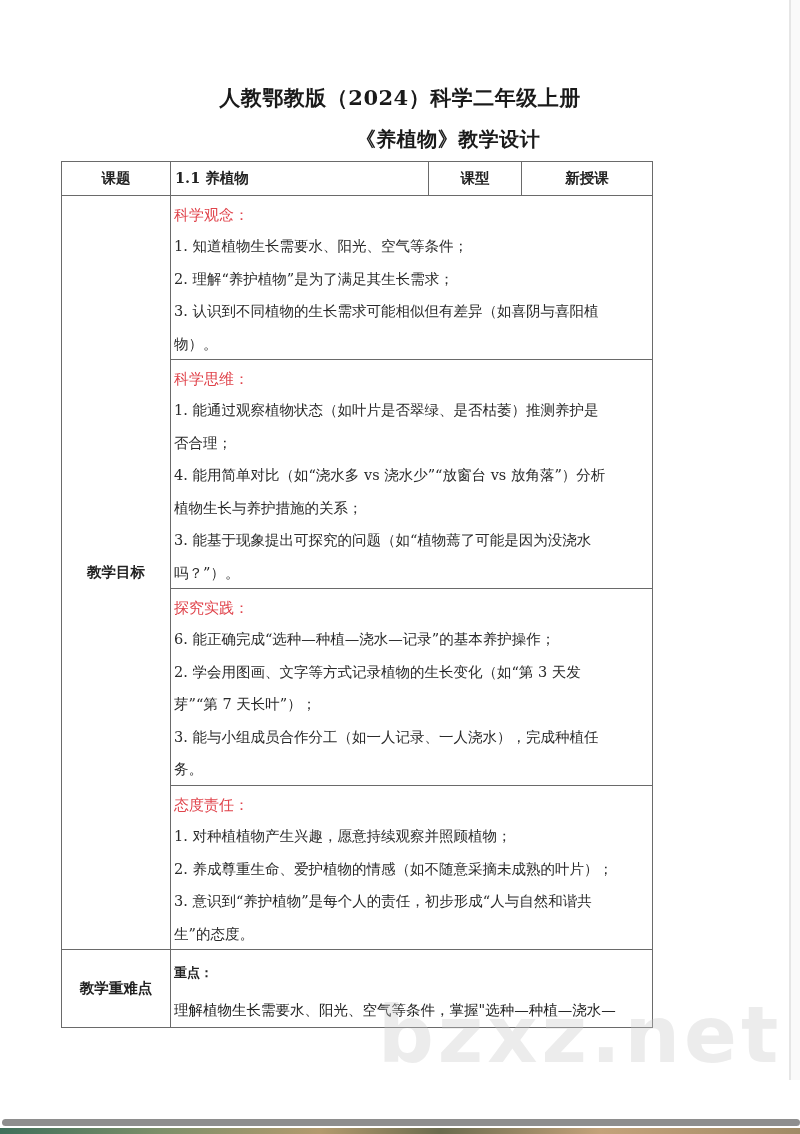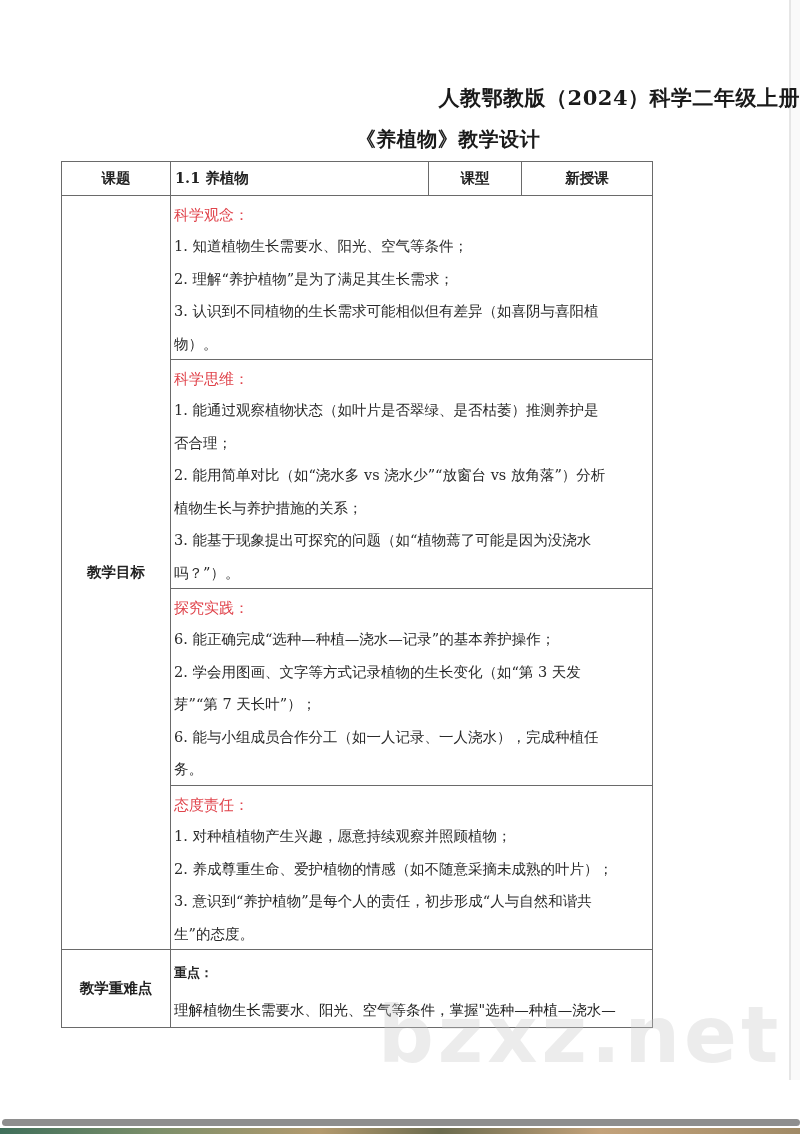--- a/index.html
+++ b/index.html
@@ -10,21 +10,21 @@
     color: #222;
   }
   .page-edge {
     position: absolute; top: 0; right: 0; width: 9px; height: 1080px;
     border-left: 2px solid #e6e6e6; background: #fafafa;
   }
   .doc-title {
     position: absolute; left: 0; width: 800px; text-align: center;
     font-weight: bold; color: #1a1a1a; letter-spacing: 0.5px;
   }
-  .t1 { top: 84px; font-size: 21px; text-align: right; }
+  .t1 { top: 84px; font-size: 21px; }
   .t2 { top: 126px; font-size: 20px; padding-left: 48px; }
 
   table.lesson {
     position: absolute; left: 61px; top: 161px; width: 591px;
     border-collapse: collapse; table-layout: fixed;
     font-size: 14.5px;
   }
   table.lesson td {
     border: 1.5px solid #6a6a6a; vertical-align: middle; padding: 0;
   }
@@ -85,31 +85,31 @@
         <div class="goal-head">科学观念：</div>
         <div class="goal-line">1. 知道植物生长需要水、阳光、空气等条件；</div>
         <div class="goal-line">2. 理解“养护植物”是为了满足其生长需求；</div>
         <div class="goal-line">3. 认识到不同植物的生长需求可能相似但有差异（如喜阴与喜阳植</div>
         <div class="goal-line">物）。</div>
       </div>
       <div class="goal-block" style="height:220px;">
         <div class="goal-head">科学思维：</div>
         <div class="goal-line">1. 能通过观察植物状态（如叶片是否翠绿、是否枯萎）推测养护是</div>
         <div class="goal-line">否合理；</div>
-        <div class="goal-line">2. 能用简单对比（如“浇水多 vs 浇水少”“放窗台 vs 放角落”）分析</div>
+        <div class="goal-line">4. 能用简单对比（如“浇水多 vs 浇水少”“放窗台 vs 放角落”）分析</div>
         <div class="goal-line">植物生长与养护措施的关系；</div>
         <div class="goal-line">3. 能基于现象提出可探究的问题（如“植物蔫了可能是因为没浇水</div>
         <div class="goal-line">吗？”）。</div>
       </div>
       <div class="goal-block" style="height:188px;">
         <div class="goal-head">探究实践：</div>
         <div class="goal-line">6. 能正确完成“选种—种植—浇水—记录”的基本养护操作；</div>
         <div class="goal-line">2. 学会用图画、文字等方式记录植物的生长变化（如“第 3 天发</div>
         <div class="goal-line">芽”“第 7 天长叶”）；</div>
-        <div class="goal-line">6. 能与小组成员合作分工（如一人记录、一人浇水），完成种植任</div>
+        <div class="goal-line">3. 能与小组成员合作分工（如一人记录、一人浇水），完成种植任</div>
         <div class="goal-line">务。</div>
       </div>
       <div class="goal-block" style="height:155px;">
         <div class="goal-head">态度责任：</div>
         <div class="goal-line">1. 对种植植物产生兴趣，愿意持续观察并照顾植物；</div>
         <div class="goal-line">2. 养成尊重生命、爱护植物的情感（如不随意采摘未成熟的叶片）；</div>
         <div class="goal-line">3. 意识到“养护植物”是每个人的责任，初步形成“人与自然和谐共</div>
         <div class="goal-line">生”的态度。</div>
       </div>
     </td>

